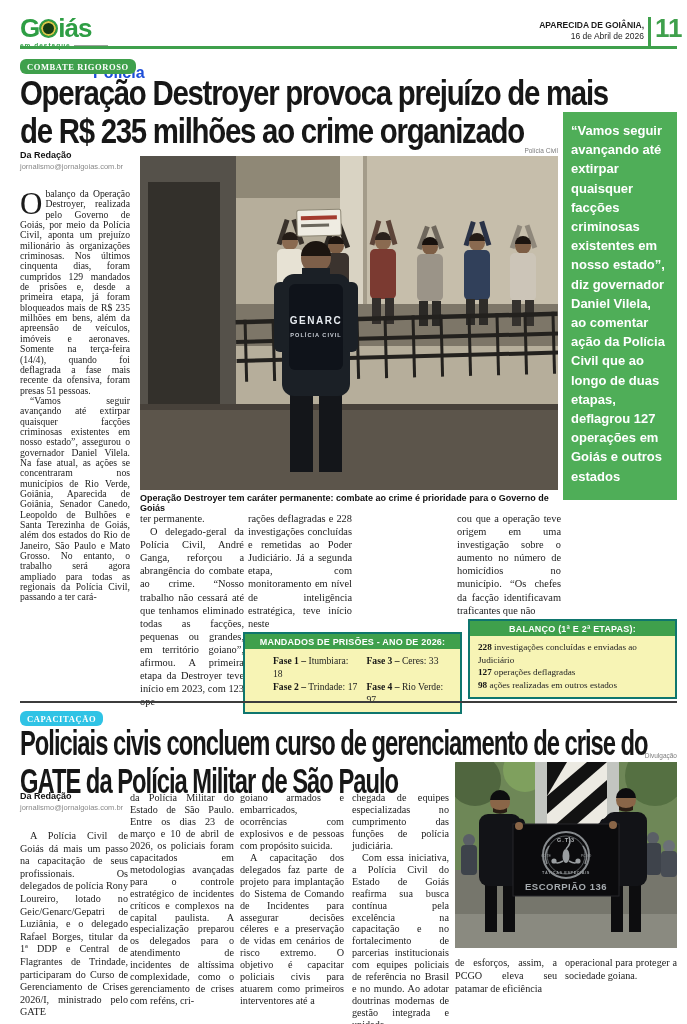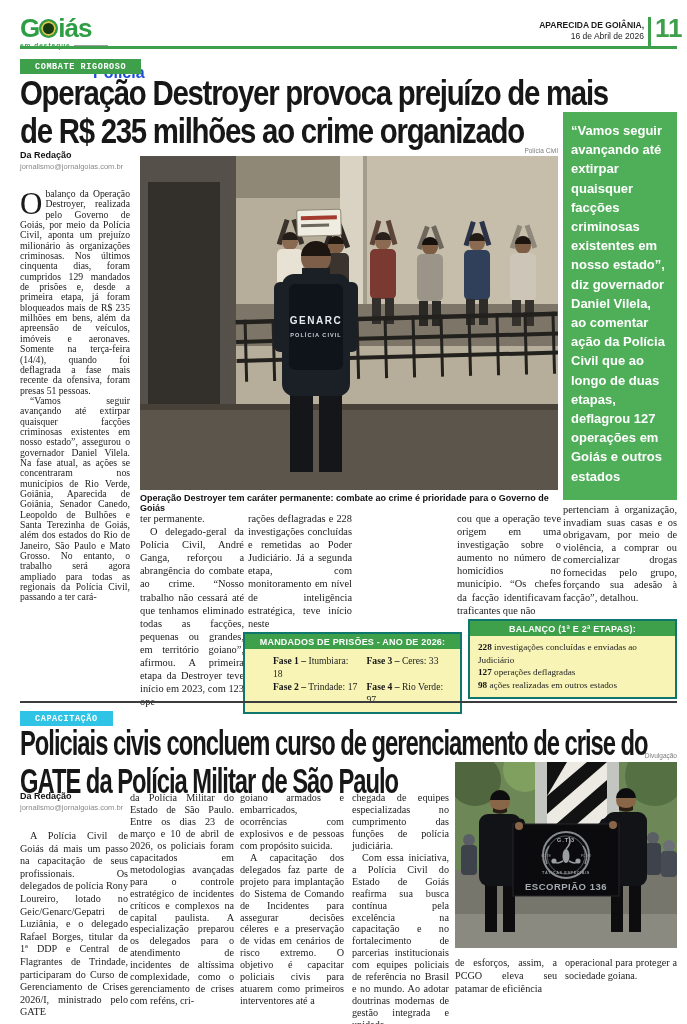--- a/index.html
+++ b/index.html
@@ -16,22 +16,22 @@
         font-weight:bold;font-size:16px;color:#1d4ed8;margin-top:40px;}
   .dateline{position:absolute;right:43px;top:20px;text-align:right;
         font-family:"Liberation Sans",sans-serif;color:#1d1d1d;line-height:11px;}
   .dateline .l1{font-weight:bold;font-size:8.5px;}
   .dateline .l2{font-size:8.5px;}
   .pagenum-divider{position:absolute;left:648px;top:17px;width:2.5px;height:29px;background:#3fa04c;}
   .pagenum{position:absolute;left:655px;top:13px;font-family:"Liberation Sans",sans-serif;
         font-weight:bold;font-size:26px;color:#3fa04c;}
   .top-rule{position:absolute;left:20px;top:46px;width:657px;height:3px;background:#3fa04c;}
   
-  .tag{position:absolute;font-family:Liberation Mono, monospace;font-weight:bold;font-size:8.5px;
-        color:#fff;padding:3px 15px 2px;letter-spacing:.6px;}
+  .tag{position:absolute;font-family:Liberation Serif, serif;font-weight:bold;font-size:8.5px;
+        color:#fff;padding:3px 7px 2px;letter-spacing:.6px;border-radius:6px;}
   .tag1{left:20px;top:59px;background:#3fa04c;}
   .tag2{left:20px;top:711px;background:#2fc3e5;}
   .hl{position:absolute;left:20px;}
   .hl .ln{white-space:nowrap;font-family:"Liberation Sans",sans-serif;font-weight:bold;color:#171717;
         font-size:35px;letter-spacing:-1.5px;height:38px;line-height:38px;transform-origin:0 50%;}
   .hl1{top:74px;}
   .hl1 .ln{transform:scaleX(0.84);}
   .hl2{top:724px;}
   .hl2 .ln{transform:scaleX(0.68);}
   
@@ -230,23 +230,20 @@
   <div class="acol a1colb a1c2">
     <p>ter permanente.</p>
     <p class="ind">O delegado-geral da Polícia Civil, André Ganga, reforçou a abrangência do combate ao crime. “Nosso trabalho não cessará até que tenhamos eliminado todas as facções, pequenas ou grandes, em território goiano”, afirmou. A primeira etapa da Destroyer teve início em 2023, com 123 ope-</p>
   </div>
   <div class="acol a1colb a1c3">
     <p>rações deflagradas e 228 investigações concluídas e remetidas ao Poder Judiciário. Já a segunda etapa, com monitoramento em nível de inteligência estratégica, teve início neste</p>
   </div>
   <div class="acol a1colb a1c5">
     <p>cou que a operação teve origem em uma investigação sobre o aumento no número de homicídios no município. “Os chefes da facção identificavam traficantes que não</p>
   </div>
-  <div class="acol a1c6">
-    <p>pertenciam à organização, invadiam suas casas e os obrigavam, por meio de violência, a comprar ou comercializar drogas fornecidas pelo grupo, forçando sua adesão à facção”, detalhou.</p>
-  </div>
 
   <div class="ibox box1">
     <div class="title">MANDADOS DE PRISÕES - ANO DE 2026:</div>
     <div class="grid">
       <div><b>Fase 1 –</b> <span>Itumbiara: 18</span></div>
       <div><b>Fase 3 –</b> <span>Ceres: 33</span></div>
       <div><b>Fase 2 –</b> <span>Trindade: 17</span></div>
       <div><b>Fase 4 –</b> <span>Rio Verde: 97</span></div>
     </div>
   </div>

